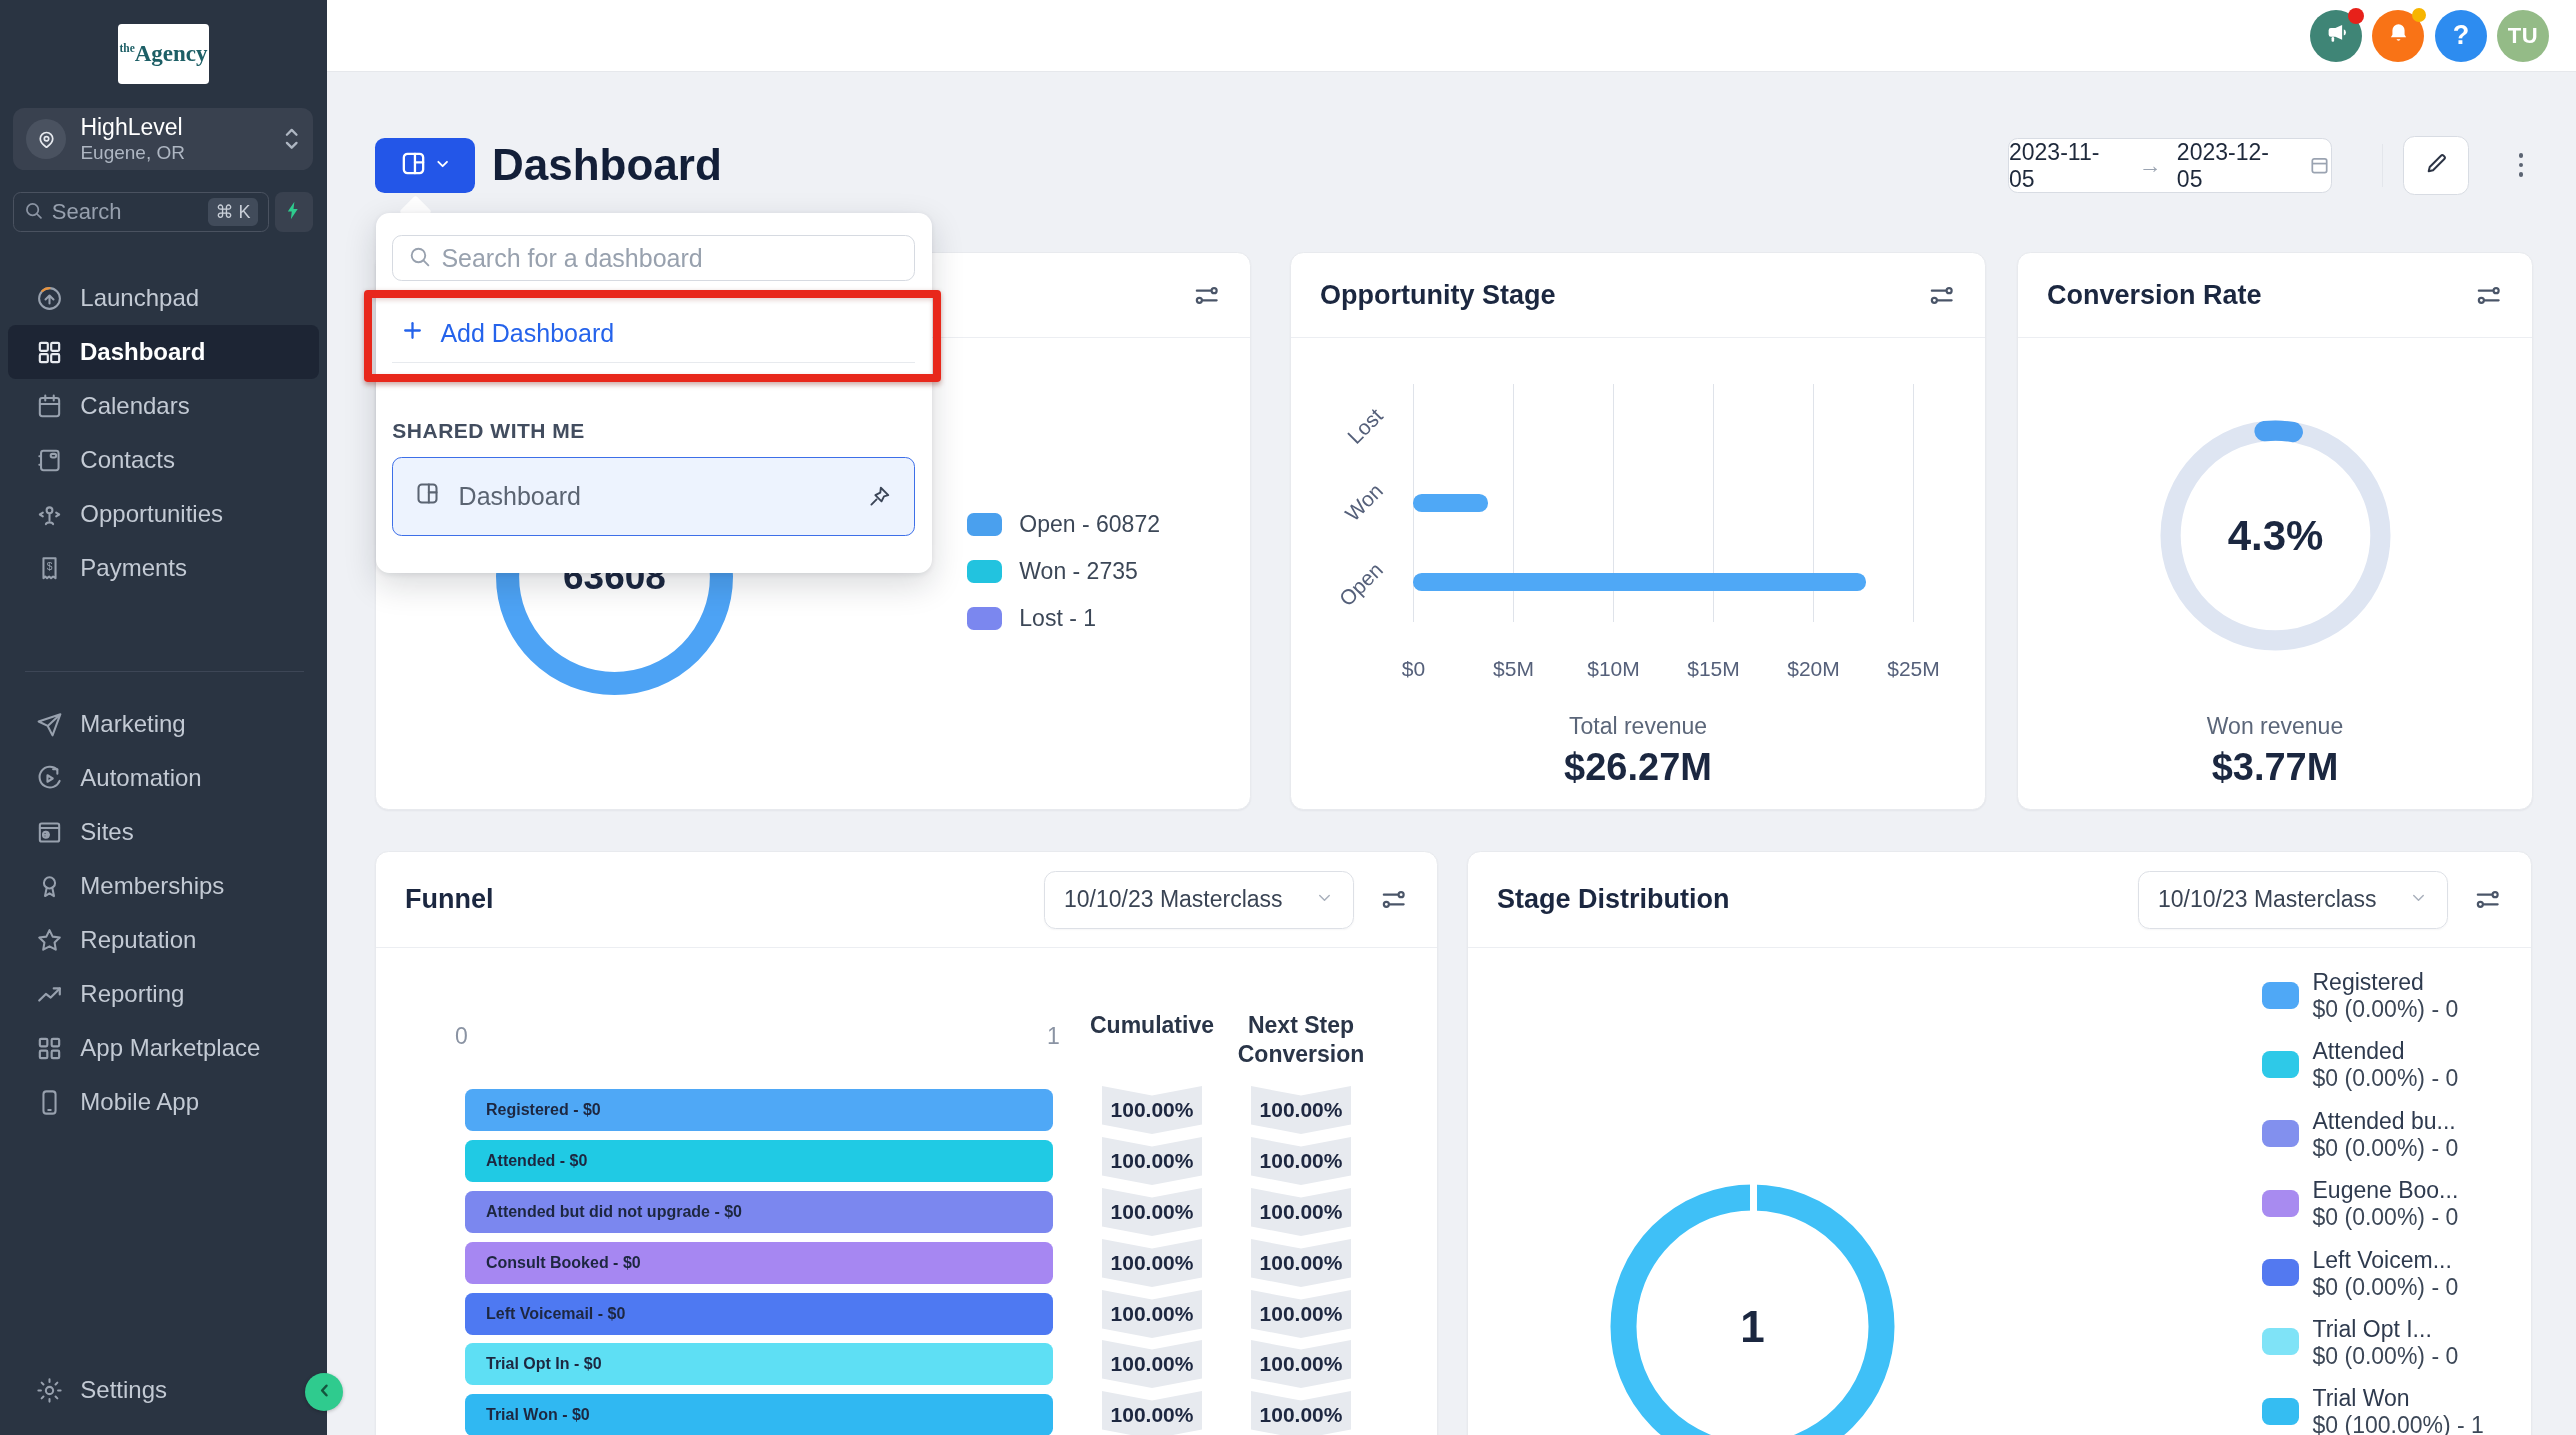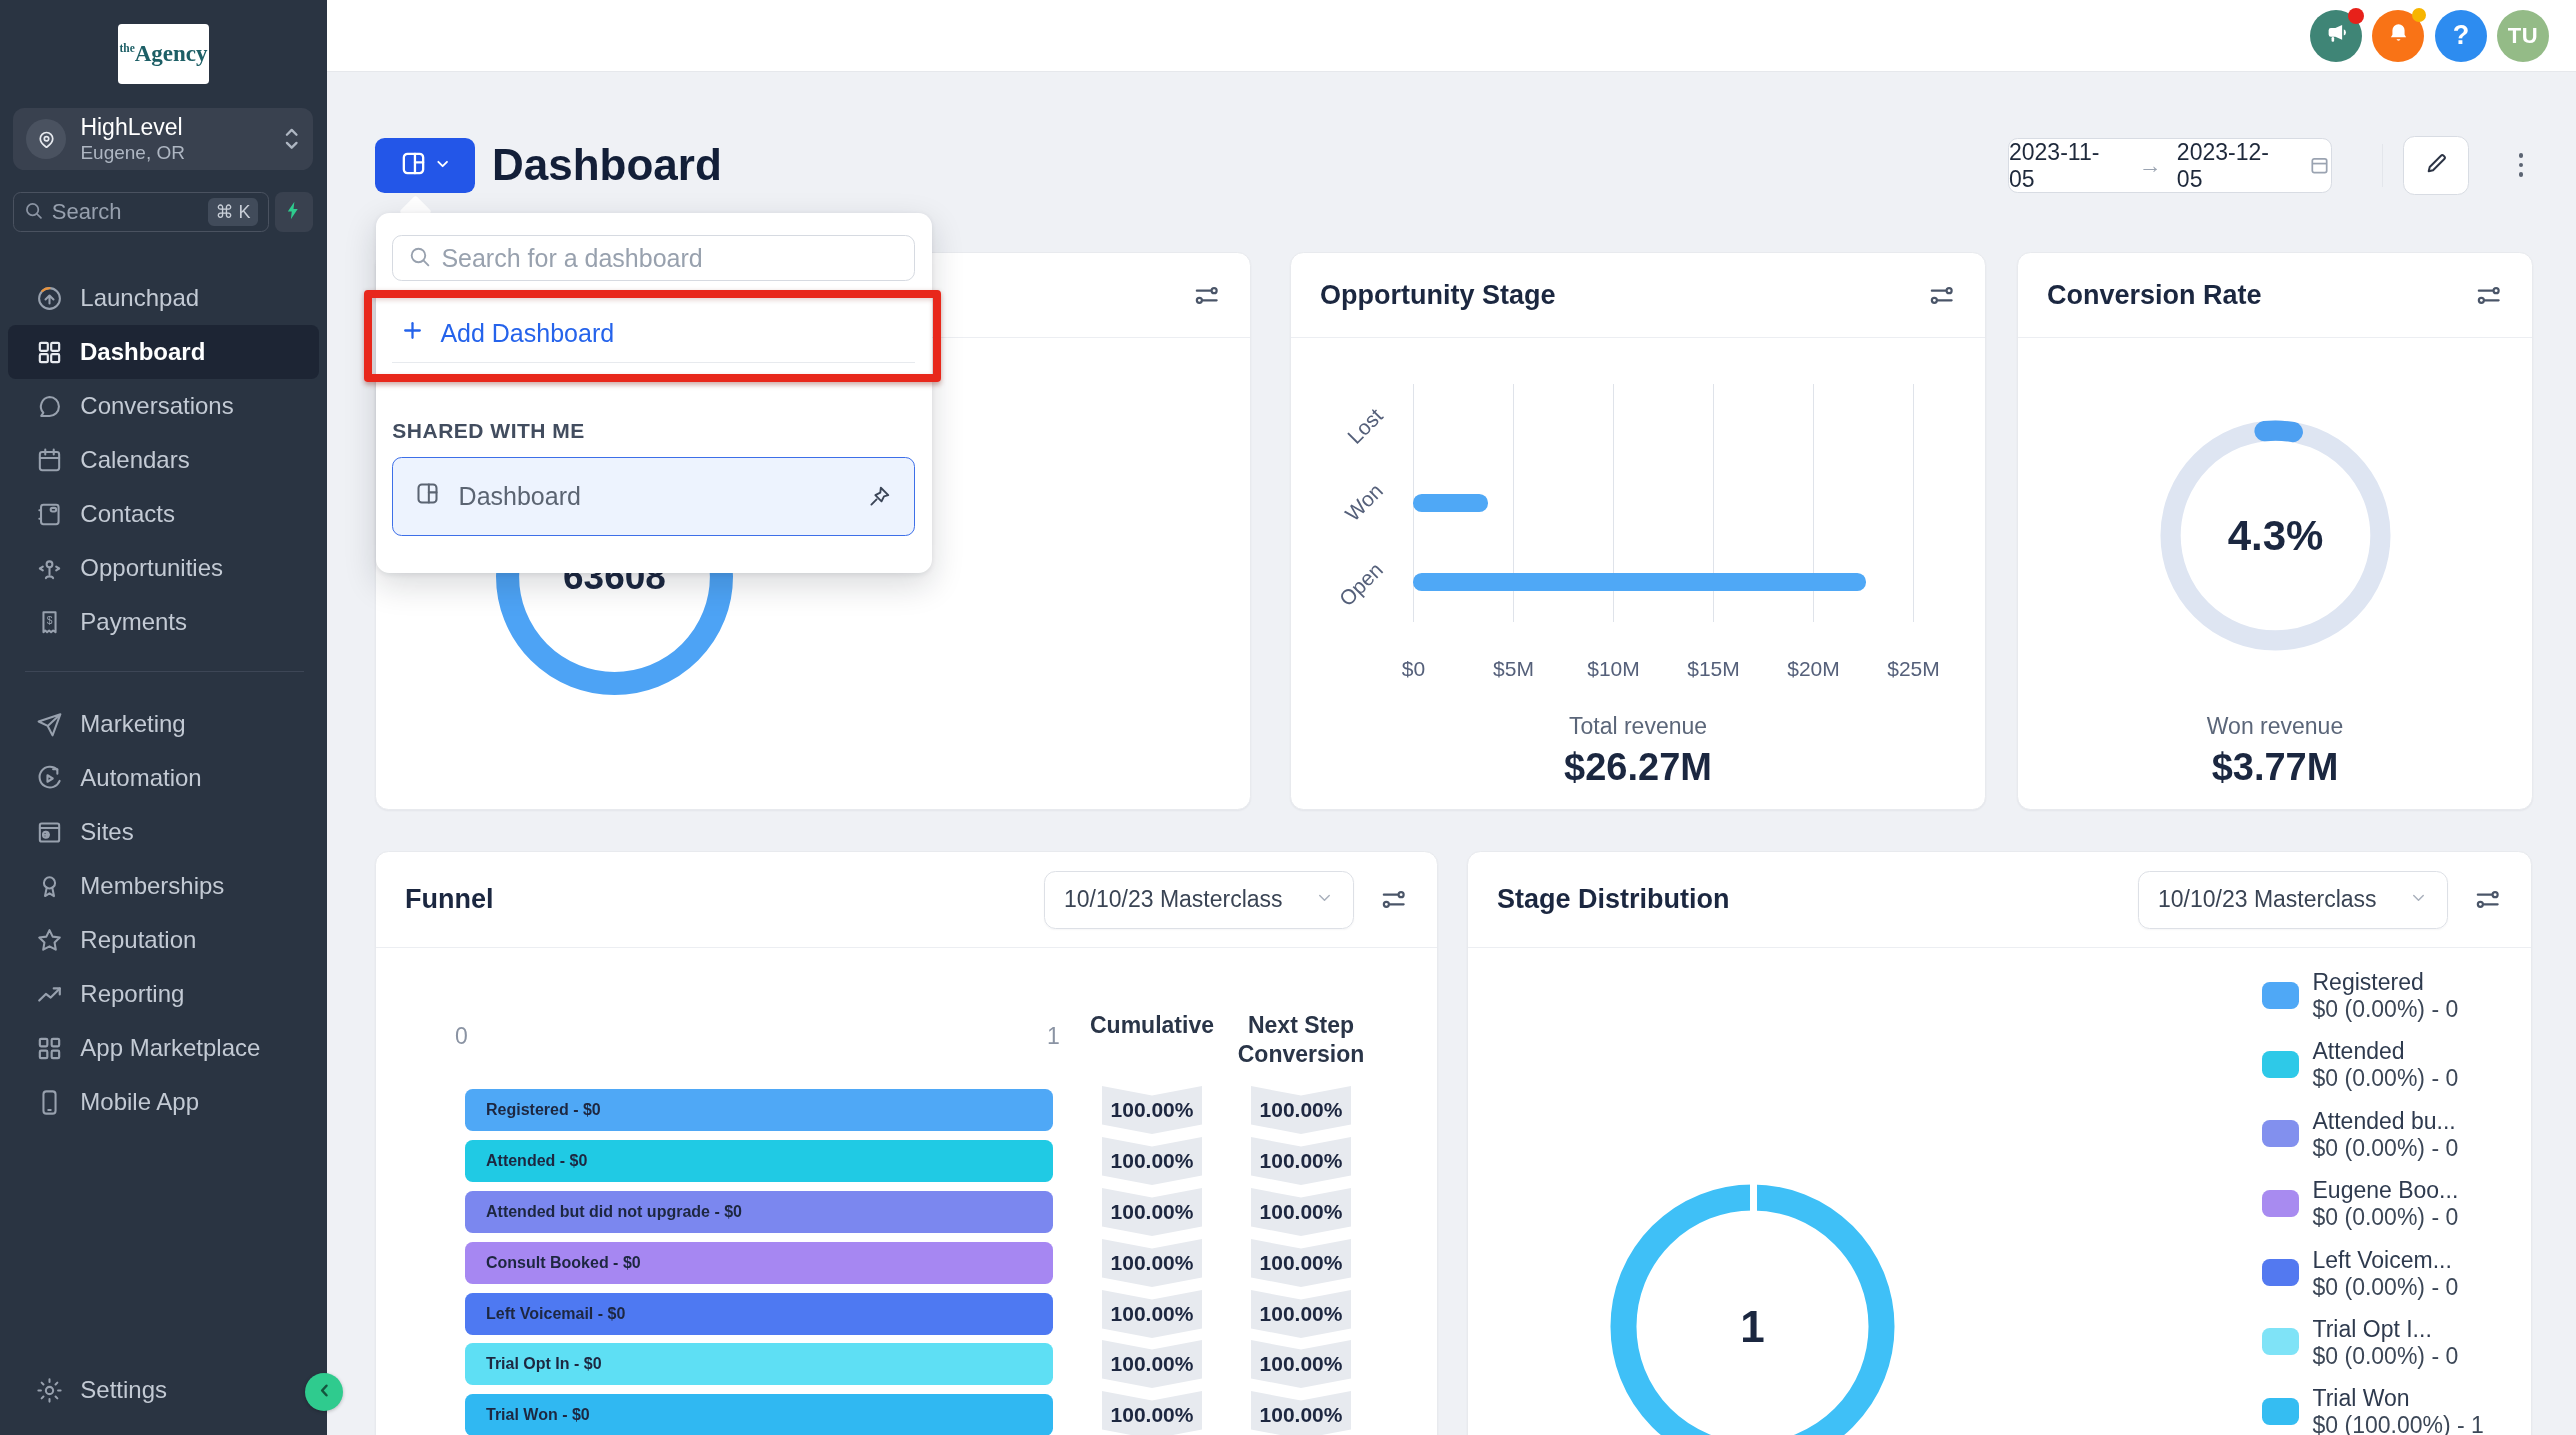--- a/index.html
+++ b/index.html
@@ -197,28 +197,20 @@
               <rect x="4" y="4" width="6.6" height="6.6" rx="1"></rect>
               <rect x="13.4" y="4" width="6.6" height="6.6" rx="1"></rect>
               <rect x="4" y="13.4" width="6.6" height="6.6" rx="1"></rect>
               <rect x="13.4" y="13.4" width="6.6" height="6.6" rx="1"></rect>
             </svg>
           </span>
         <span>Dashboard</span>
       </div>
       <div class="nav-item">
         <span class="nicon">
-            <svg width="29" height="29" viewBox="0 0 24 24" fill="none" stroke="currentColor" stroke-width="1.7" stroke-linecap="round" stroke-linejoin="round">
-              <path d="M12 4.2a7.8 7.8 0 0 1 0 15.6H5.2l1.7-2.6A7.8 7.8 0 0 1 12 4.2z"></path>
-            </svg>
-          </span>
-        <span>Conversations</span>
-      </div>
-      <div class="nav-item">
-        <span class="nicon">
             <svg width="29" height="29" viewBox="0 0 24 24" fill="none" stroke="currentColor" stroke-width="1.7" stroke-linecap="round">
               <rect x="4" y="5" width="16" height="15" rx="2"></rect>
               <line x1="4" y1="10" x2="20" y2="10"></line>
               <line x1="8.5" y1="3" x2="8.5" y2="7"></line>
               <line x1="15.5" y1="3" x2="15.5" y2="7"></line>
             </svg>
           </span>
         <span>Calendars</span>
       </div>
       <div class="nav-item">
@@ -419,20 +411,34 @@
             <circle cx="18.3" cy="8" r="2.1"></circle>
             <line x1="20.4" y1="16" x2="8.9" y2="16"></line>
             <circle cx="6.1" cy="16" r="2.1"></circle>
           </svg>
         </span>
     </div>
     <svg class="pipe-donut" width="237" height="237" viewBox="0 0 246 246">
       <circle cx="123" cy="123" r="111" fill="none" stroke="#4DA3F5" stroke-width="24"></circle>
     </svg>
     <div class="pipe-total">63608</div>
+    <div class="legend-col">
+      <div class="legend-row">
+          <span class="sw" style="background: rgb(74, 160, 238);"></span>
+          <span>Open - 60872</span>
+        </div>
+      <div class="legend-row">
+          <span class="sw" style="background: rgb(34, 195, 223);"></span>
+          <span>Won - 2735</span>
+        </div>
+      <div class="legend-row">
+          <span class="sw" style="background: rgb(123, 135, 239);"></span>
+          <span>Lost - 1</span>
+        </div>
+    </div>
   </section>
 
   <section class="card" id="card-opp">
     <div class="card-hd">
       <span class="card-title">Opportunity Stage</span>
       <span class="sliders">
           <svg width="29" height="29" viewBox="0 0 24 24" fill="none" stroke="currentColor" stroke-width="1.8" stroke-linecap="round">
             <line x1="4" y1="8" x2="15.5" y2="8"></line>
             <circle cx="18.3" cy="8" r="2.1"></circle>
             <line x1="20.4" y1="16" x2="8.9" y2="16"></line>

